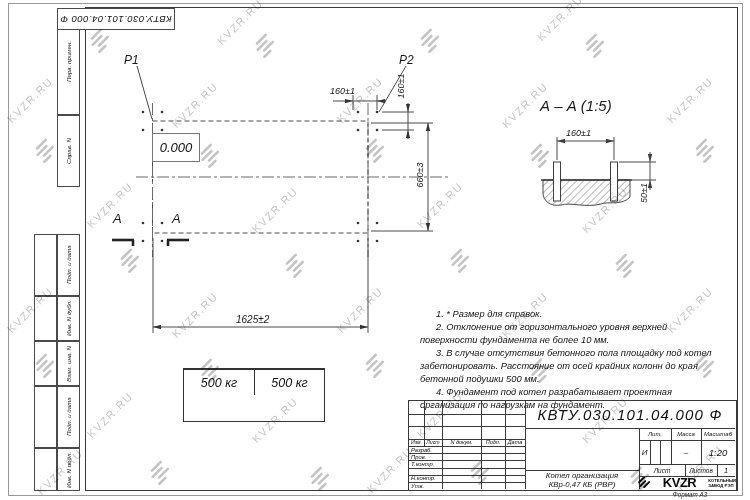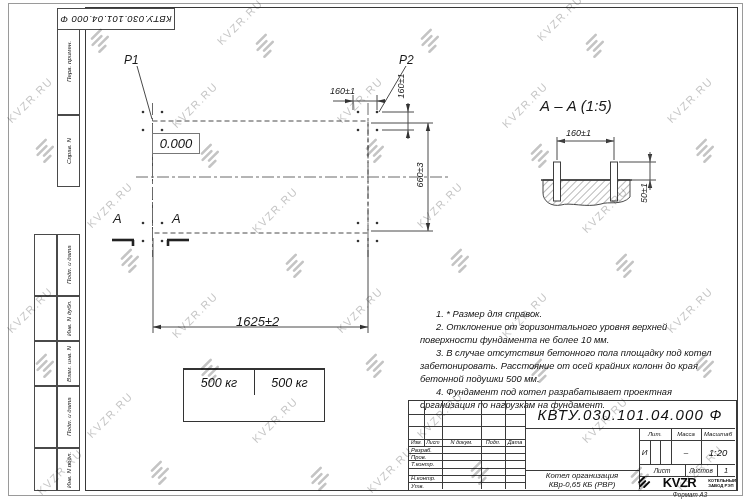--- a/index.html
+++ b/index.html
@@ -19,21 +19,21 @@
   .box-blank{position:absolute;border:1px solid #4a4a4a;box-sizing:border-box;background:#fff;}
   #outer-border{position:absolute;left:8px;top:3px;width:735px;height:493px;
                 border:1px solid #9a9a9a;box-sizing:border-box;}
   #inner-frame{position:absolute;left:85px;top:7px;width:653px;height:484px;
                border:1.6px solid #383838;box-sizing:border-box;}
   #top-stamp{position:absolute;left:57px;top:8px;width:118px;height:22px;
              border:1px solid #4a4a4a;box-sizing:border-box;background:#fff;
              display:flex;align-items:center;justify-content:center;}
   #top-stamp span{transform:rotate(180deg);font-size:9.5px;font-style:italic;
                   letter-spacing:.5px;color:#111;}
-  #elev-box{position:absolute;left:152px;top:133px;width:48px;height:21px;
+  #elev-box{position:absolute;left:152px;top:133px;width:48px;height:29px;
             border:1px solid #777;box-sizing:border-box;background:#fff;
             display:flex;align-items:center;justify-content:center;
             font-style:italic;font-size:13px;color:#111;}
   #notes{position:absolute;left:420px;top:308px;width:302px;
          font-size:9.3px;font-style:italic;color:#111;line-height:13px;}
   .note{text-indent:16px;}
   #ltable{position:absolute;left:183px;top:368px;width:142px;height:54px;
           border:1.2px solid #333;box-sizing:border-box;
           display:grid;grid-template-rows:1fr 1fr;grid-template-columns:1fr 1fr;}
   .lt-cell{display:flex;align-items:center;justify-content:center;
@@ -174,21 +174,21 @@
   </svg>
 
   <div class="t" style="left:124px;top:53px;font-size:12px;">P1</div>
   <div class="t" style="left:399px;top:53px;font-size:12px;">P2</div>
   <div id="elev-box">
     <span>0.000</span>
   </div>
   <div class="t" style="left:330px;top:86px;font-size:9px;">160±1</div>
   <div class="t rot" style="left:387px;top:81px;width:28px;font-size:9px;text-align:center;">160±1</div>
   <div class="t rot" style="left:403px;top:170px;width:34px;font-size:9px;text-align:center;">660±3</div>
-  <div class="t" style="left:236px;top:314px;font-size:13px;">1625±2</div>
+  <div class="t" style="left:236px;top:314px;font-size:10px;">1625±2</div>
   <div class="t" style="left:113px;top:211px;font-size:13px;">A</div>
   <div class="t" style="left:172px;top:211px;font-size:13px;">A</div>
 
   <div class="t" style="left:540px;top:97px;font-size:15px;">А – А (1:5)</div>
   <div class="t" style="left:566px;top:128px;font-size:9px;">160±1</div>
   <div class="t rot" style="left:629px;top:188px;width:30px;font-size:9px;text-align:center;">50±1</div>
 
   <div id="ltable">
     <div class="lt-cell lt-r2" style="font-size:12.5px;">500 кг</div>
     <div class="lt-cell lt-c2 lt-r2" style="font-size:12.5px;">500 кг</div>
@@ -242,21 +242,21 @@
       <div class="cell left" style="left:0;top:52.2px;width:33px;height:7.2px;font-size:5.8px;">Пров.</div>
       <div class="cell left" style="left:0;top:59.4px;width:33px;height:7.2px;font-size:5.8px;">Т.контр.</div>
       <div class="cell left" style="left:0;top:73.8px;width:33px;height:7.2px;font-size:5.8px;">Н.контр.</div>
       <div class="cell left" style="left:0;top:81px;width:33px;height:7px;font-size:5.8px;">Утв.</div>
 
       <div class="cell" style="left:116px;top:0;width:210px;height:27px;font-size:15px;letter-spacing:1.2px;">КВТУ.030.101.04.000  Ф</div>
 
 
       <div class="cell" style="left:116px;top:69px;width:114px;height:19px;flex-direction:column;font-size:7.8px;line-height:9px;">
         <span>Котел организация</span>
-        <span>КВр-0,65 КБ (РВР)</span>
+        <span>КВр-0,47 КБ (РВР)</span>
       </div>
 
       <div class="cell" style="left:230px;top:27px;width:32px;height:12px;font-size:6px;">Лит.</div>
       <div class="cell" style="left:262px;top:27px;width:30px;height:12px;font-size:6px;">Масса</div>
       <div class="cell" style="left:292px;top:27px;width:34px;height:12px;font-size:6px;">Масштаб</div>
       <div class="cell" style="left:230px;top:39px;width:11px;height:24px;font-size:8px;">И</div>
       <div class="cell" style="left:262px;top:39px;width:30px;height:24px;font-size:8px;">–</div>
       <div class="cell" style="left:292px;top:39px;width:34px;height:24px;font-size:9.5px;">1:20</div>
 
       <div class="cell" style="left:230px;top:63px;width:46px;height:12px;font-size:6.5px;">Лист</div>

